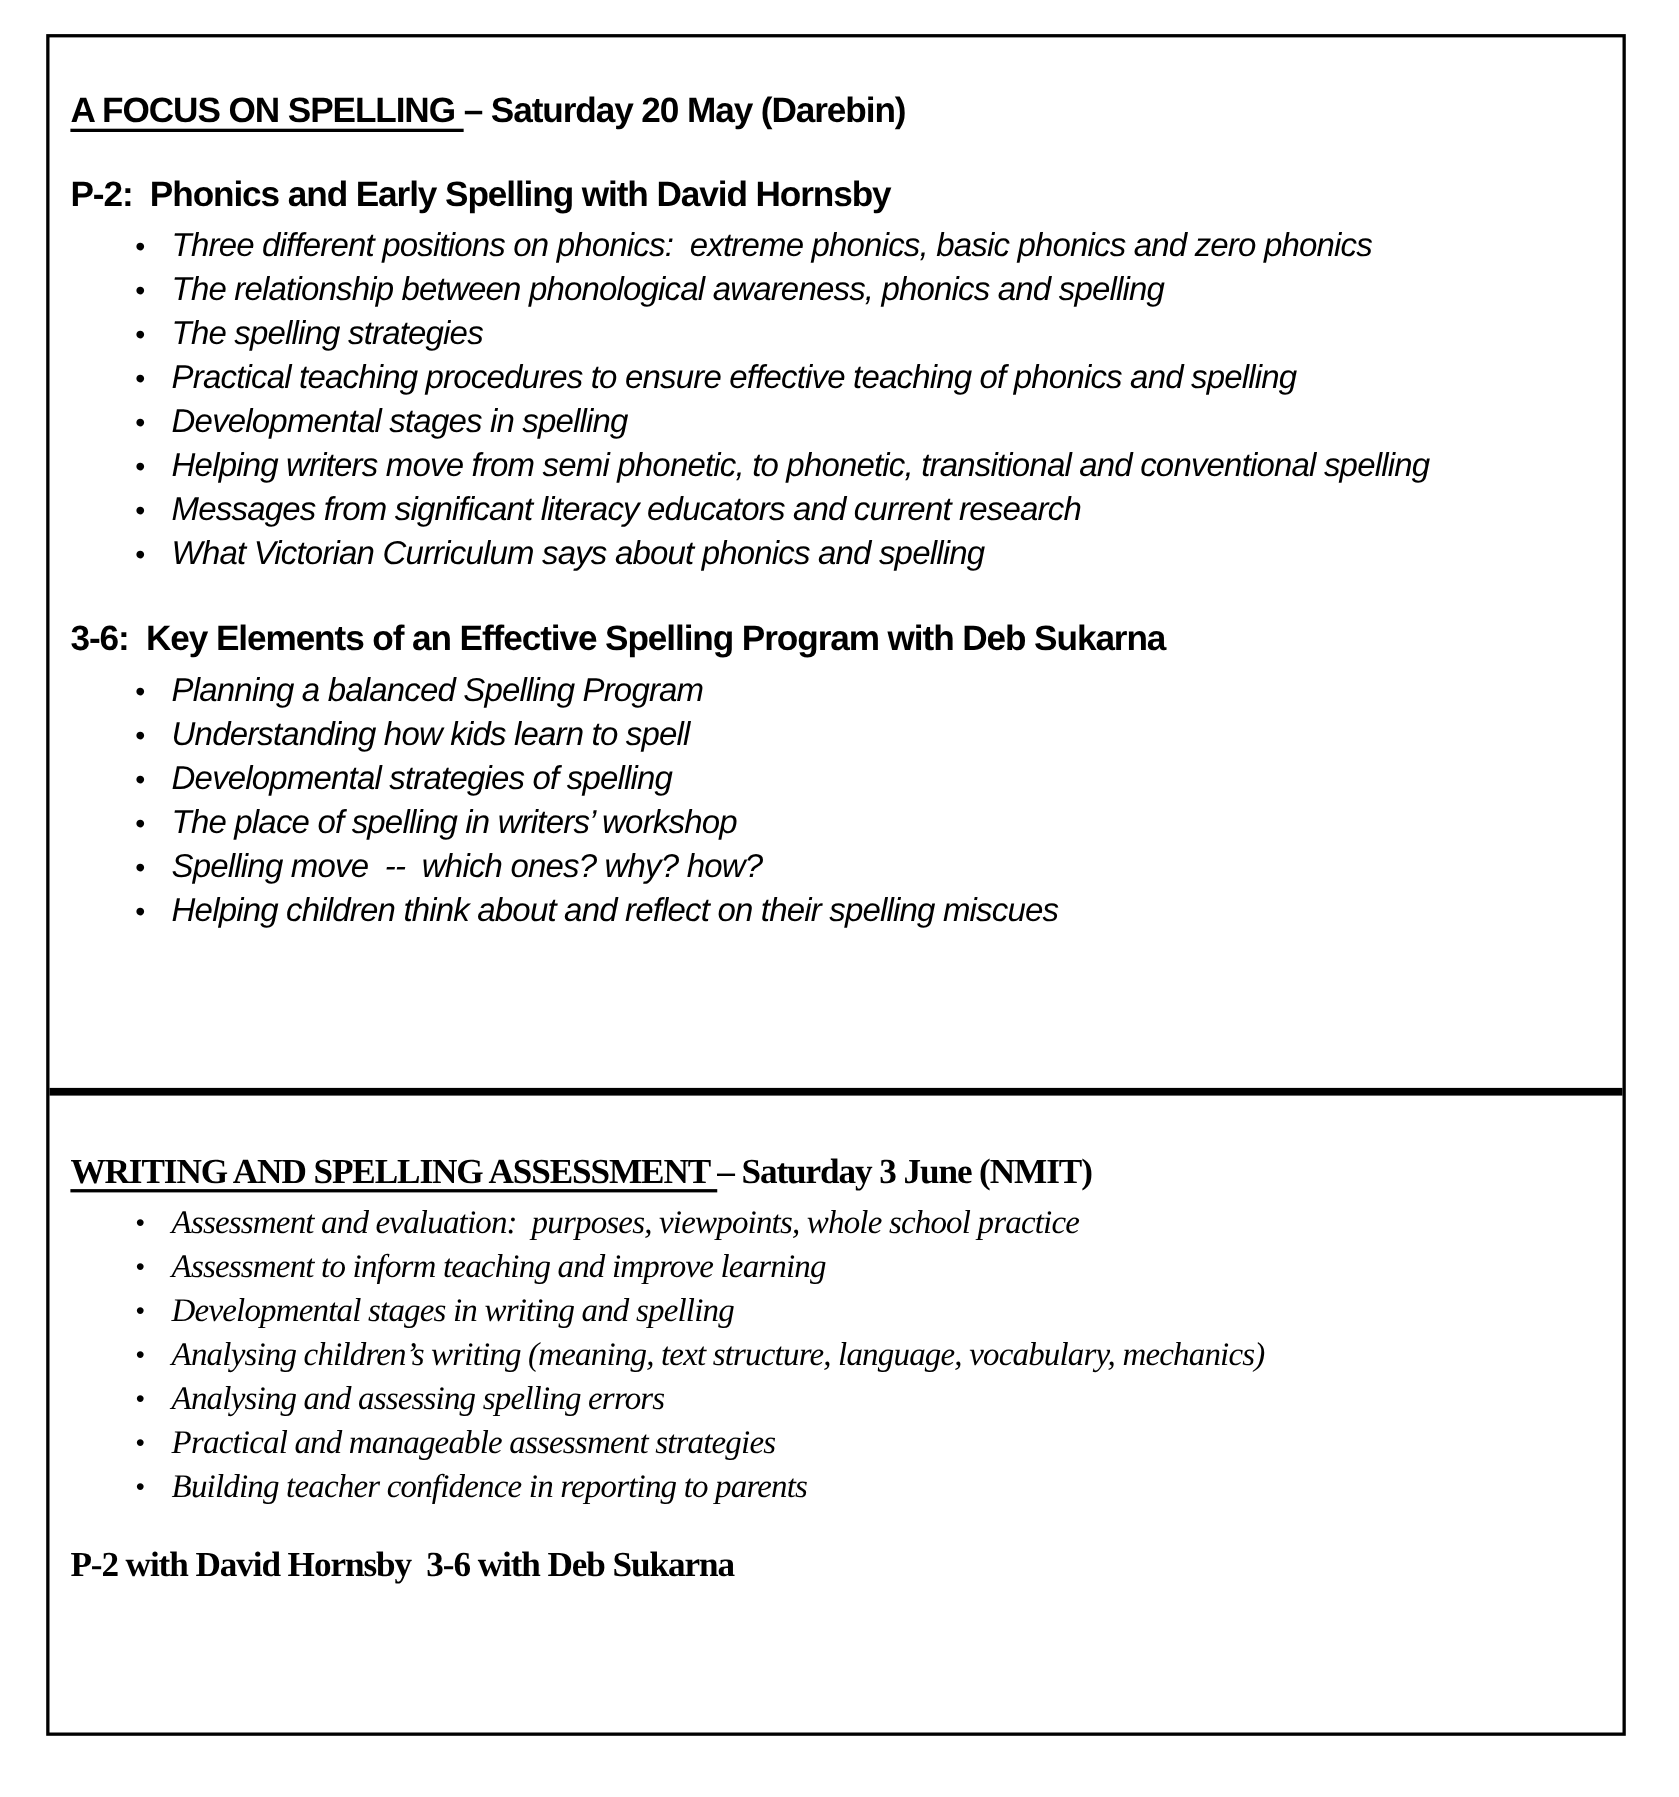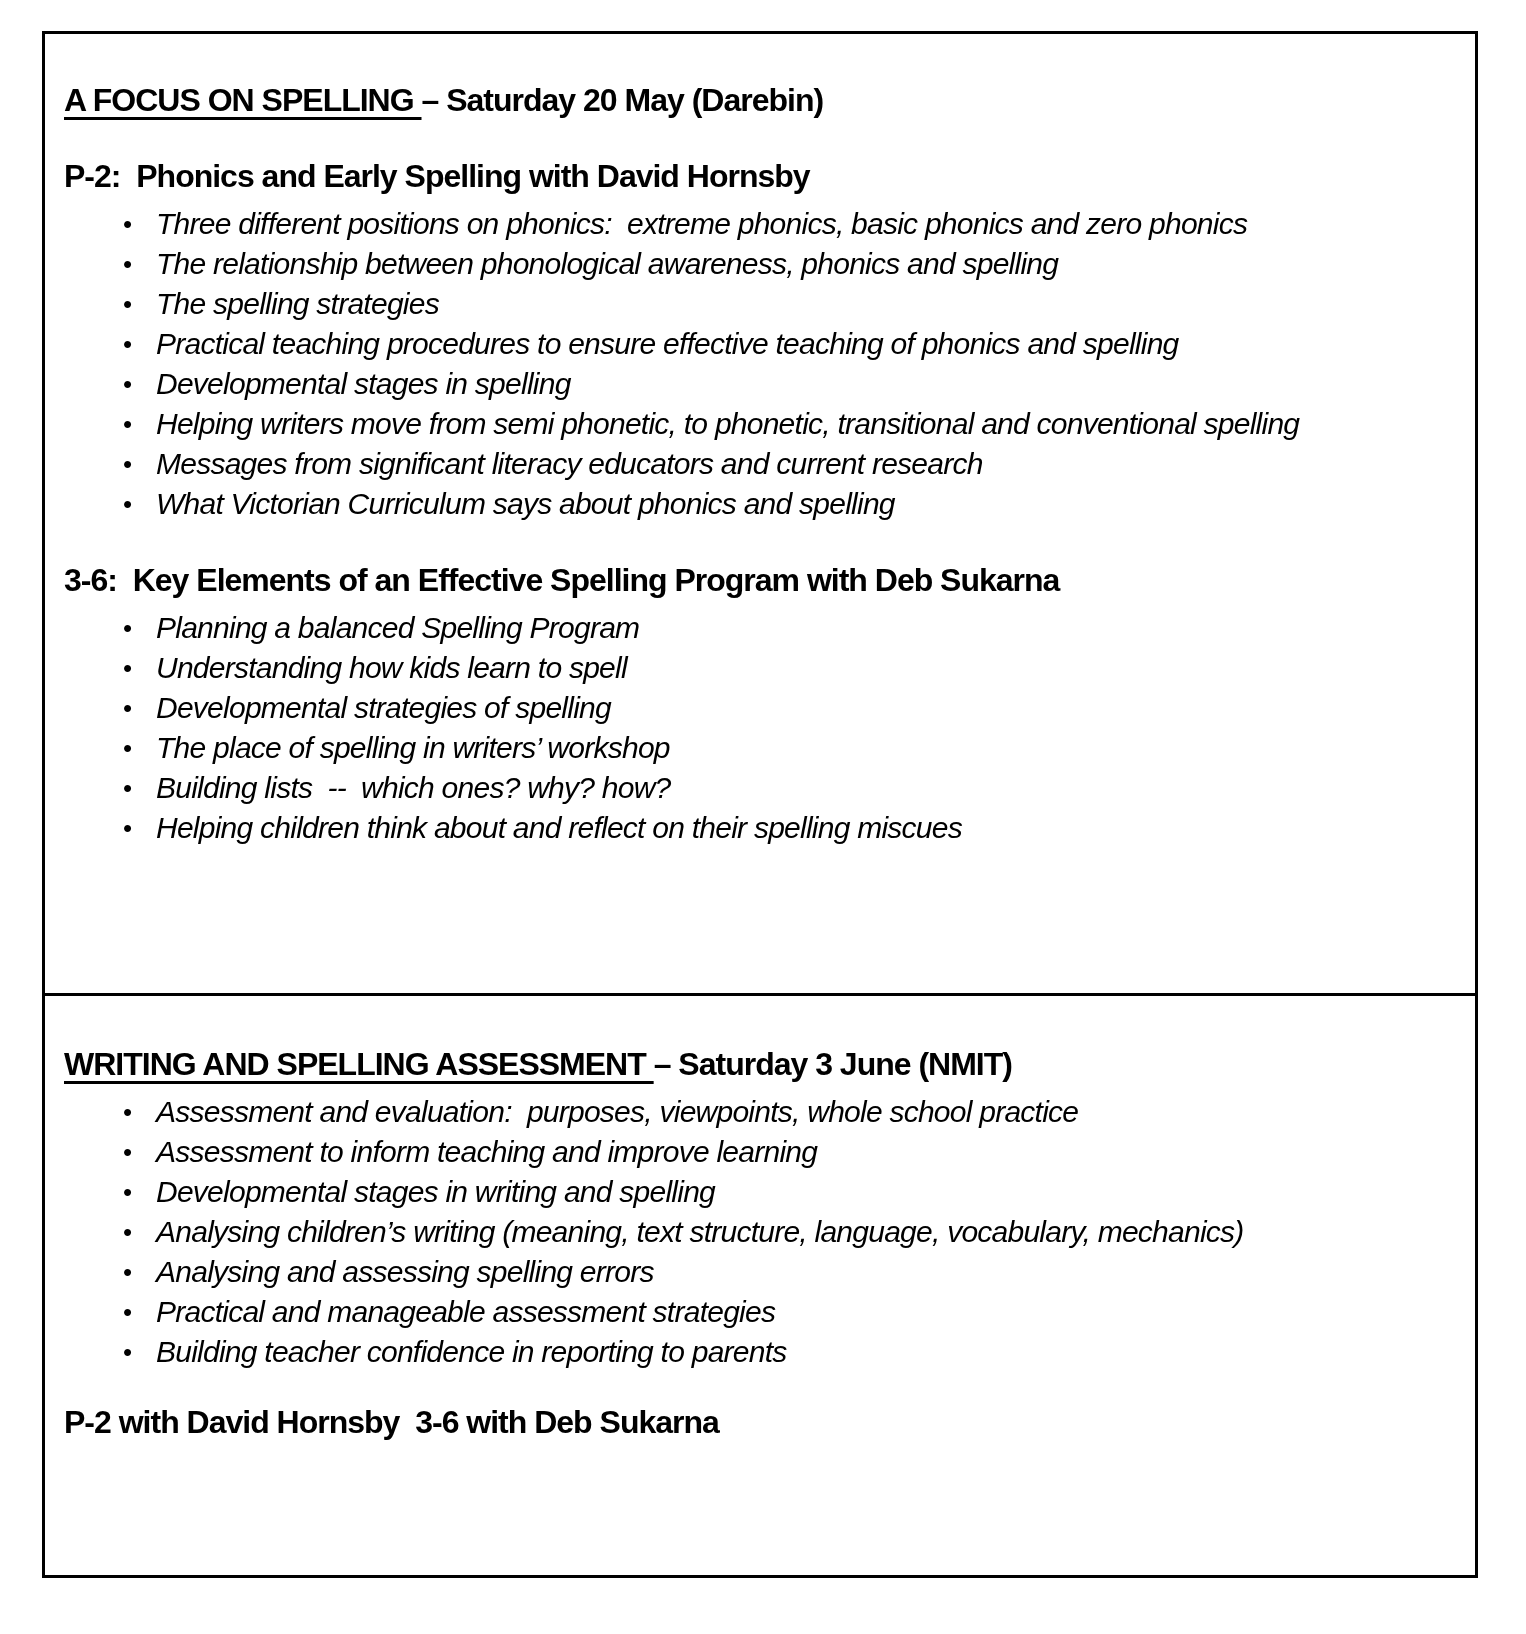--- a/index.html
+++ b/index.html
@@ -25,26 +25,27 @@
     border: 3px solid #000000;
     box-sizing: border-box;
     background: #ffffff;
   }
   .row {
     box-sizing: border-box;
     overflow: hidden;
   }
   .row-1 {
     height: 962px;
-    border-bottom: 3px solid #000000;
+    border-bottom: 7px solid #000000;
     padding: 46px 20px 0 19px;
   }
   .row-2 {
     height: 502px;
     padding: 48px 20px 0 19px;
+    font-family: Liberation Serif, serif;
   }
   .session-title {
     margin: 0;
     font-size: 32px;
     font-weight: bold;
     line-height: 40px;
     letter-spacing: -1px;
     white-space: pre;
   }
   .session-title .u {
@@ -114,21 +115,21 @@
         <li class="topic">Messages from significant literacy educators and current research</li>
         <li class="topic">What Victorian Curriculum says about phonics and spelling</li>
       </ul>
 
       <h2 class="strand-heading">3-6:  Key Elements of an Effective Spelling Program with Deb Sukarna</h2>
       <ul class="topics">
         <li class="topic">Planning a balanced Spelling Program</li>
         <li class="topic">Understanding how kids learn to spell</li>
         <li class="topic">Developmental strategies of spelling</li>
         <li class="topic">The place of spelling in writers’ workshop</li>
-        <li class="topic">Building lists  --  which ones? why? how?</li>
+        <li class="topic">Spelling move  --  which ones? why? how?</li>
         <li class="topic">Helping children think about and reflect on their spelling miscues</li>
       </ul>
     </section>
 
     <section class="row row-2">
       <h1 class="session-title"><span class="u">WRITING AND SPELLING ASSESSMENT </span><span>– Saturday 3 June (NMIT)</span></h1>
 
       <ul class="topics topics-2">
         <li class="topic">Assessment and evaluation:  purposes, viewpoints, whole school practice</li>
         <li class="topic">Assessment to inform teaching and improve learning</li>

